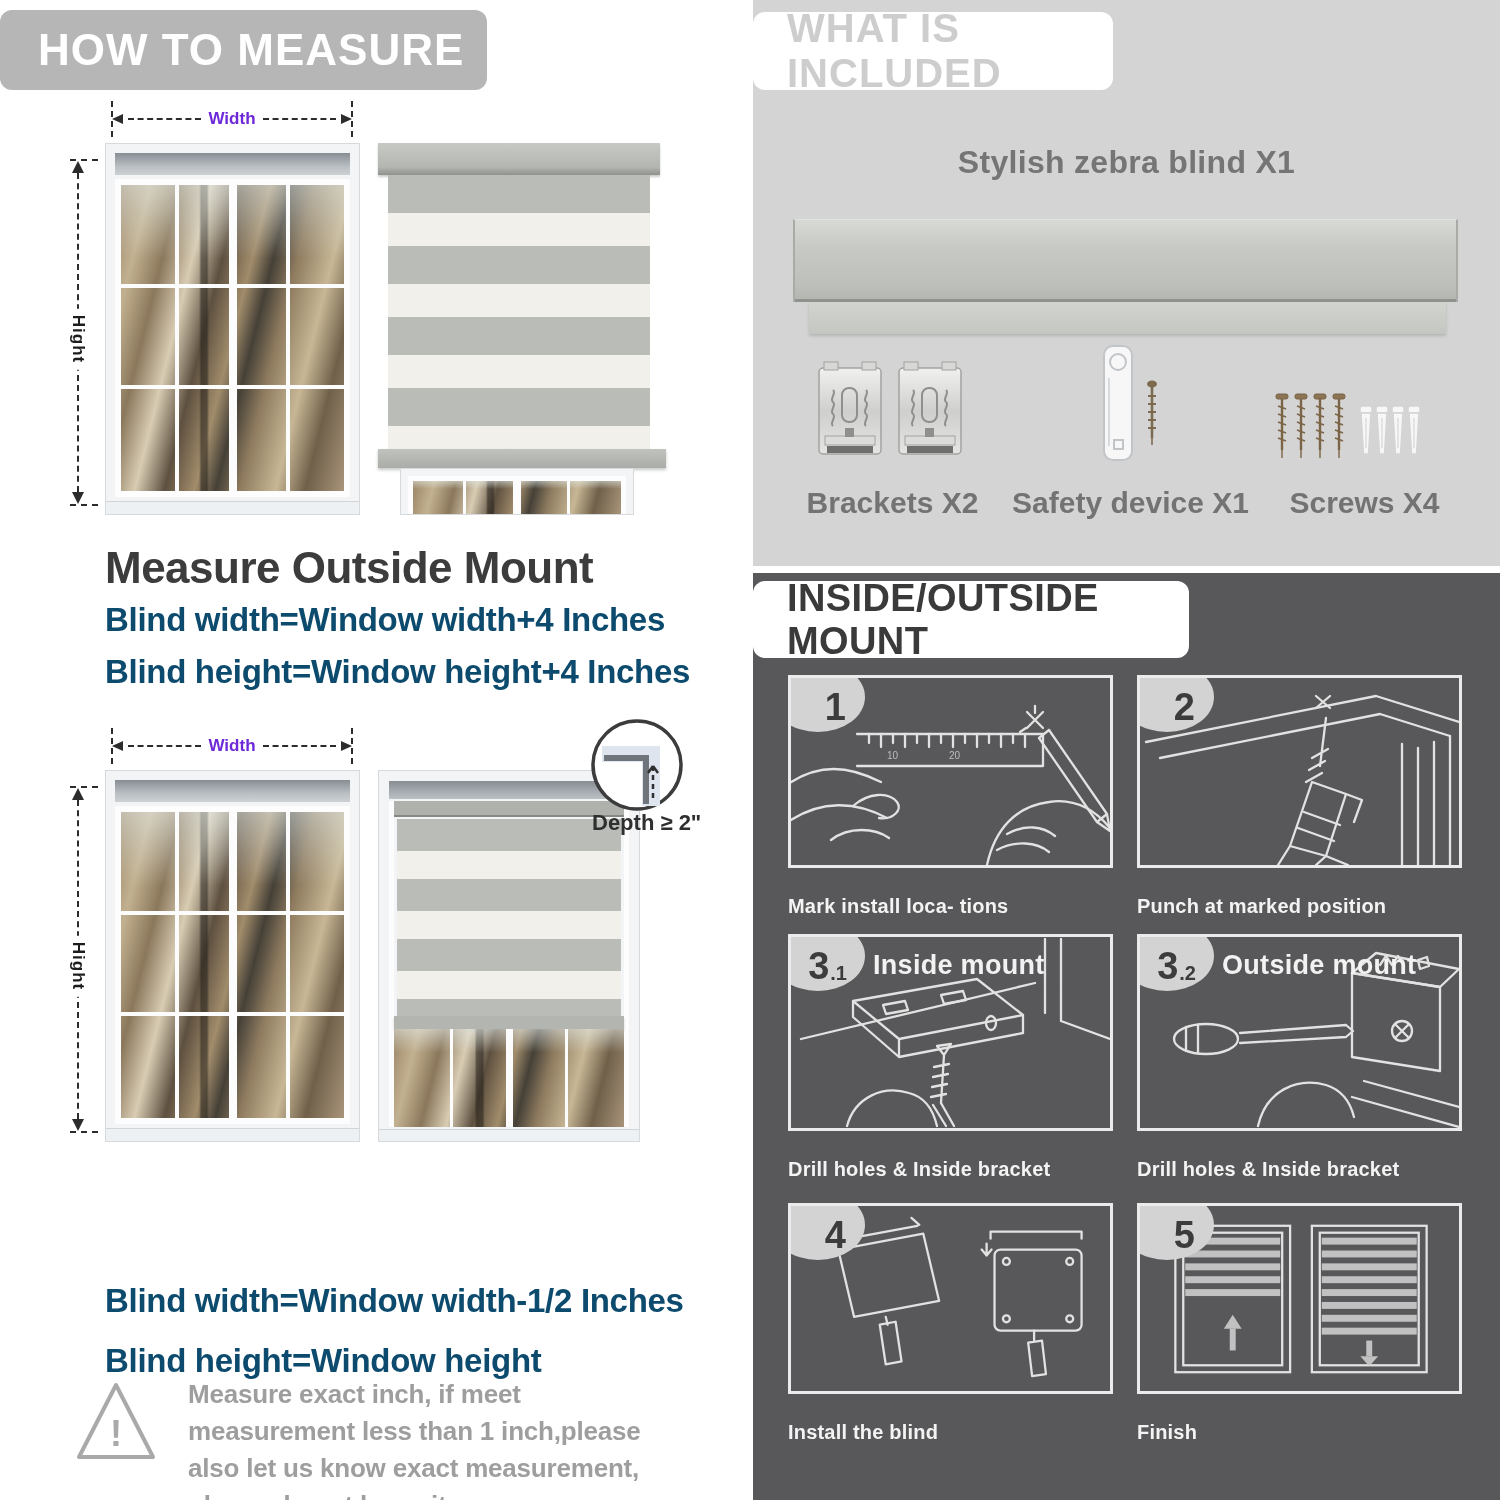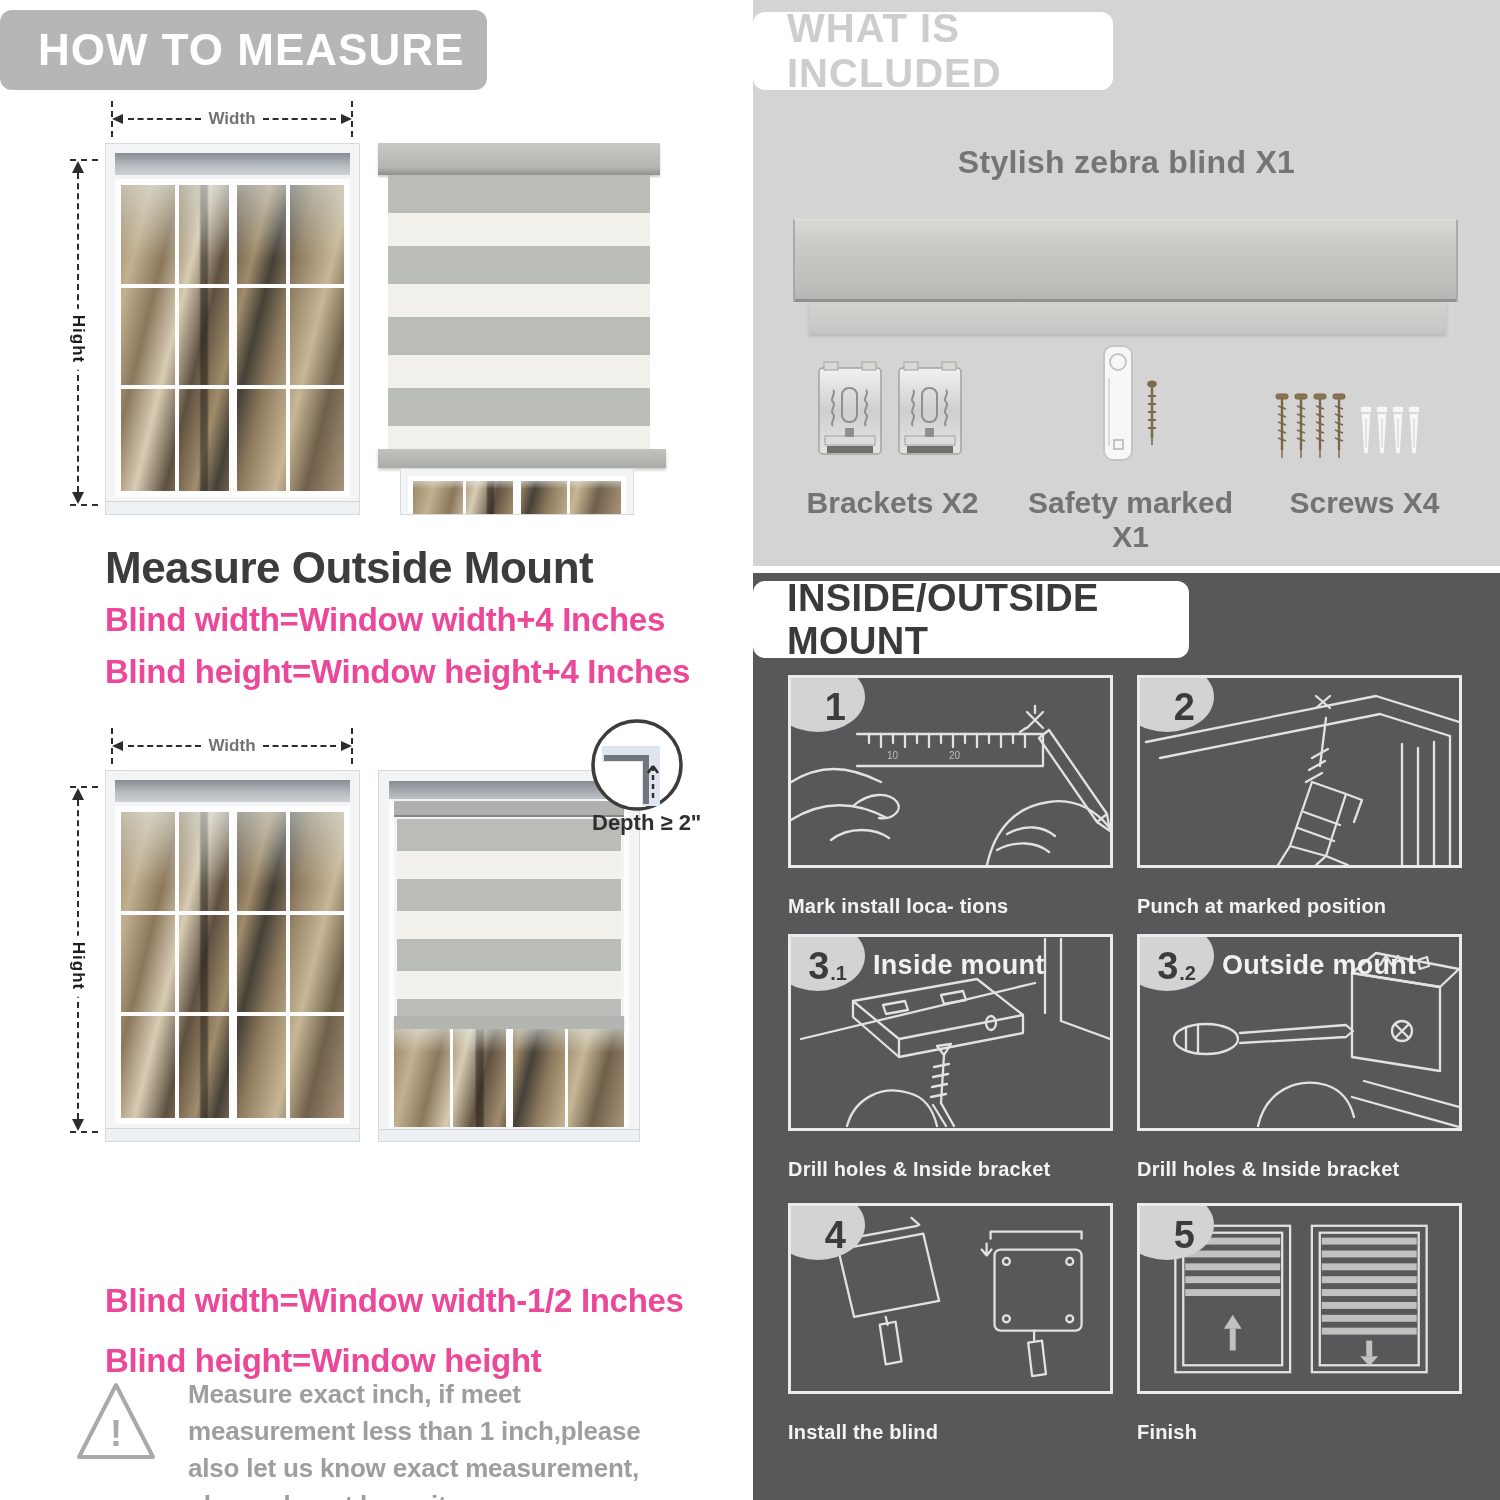--- a/index.html
+++ b/index.html
@@ -15,32 +15,32 @@
             font-size:40px;padding-left:34px;letter-spacing:1px}
   #hdr-mount{left:753px;top:581px;width:436px;height:77px;background:#ffffff;color:#3a3a3a;
             font-size:38px;padding-left:34px;letter-spacing:.4px}
 
   
   .panel-light{position:absolute;left:753px;top:0;width:747px;height:566px;background:#d4d4d5}
   .panel-dark{position:absolute;left:753px;top:573px;width:747px;height:927px;background:#58585a}
 
   
   .h-title{position:absolute;font-size:44px;font-weight:700;color:#3c3c3c;letter-spacing:-.5px}
-  .h-line{position:absolute;font-size:33px;font-weight:700;color:#ec4899;letter-spacing:-.3px}
+  .h-line{position:absolute;font-size:33px;font-weight:700;color:#0c4a6e;letter-spacing:-.3px}
 
   
   .warrow{position:absolute;display:flex;align-items:center;height:18px}
   .warrow::before,.warrow::after{content:"";position:absolute;top:-9px;height:36px;border-left:2px dashed #2c2c2c}
   .warrow::before{left:-1px}
   .warrow::after{right:-1px}
   .tri{width:0;height:0;border-top:5px solid transparent;border-bottom:5px solid transparent}
   .tri.tl{border-right:11px solid #2c2c2c}
   .tri.tr{border-left:11px solid #2c2c2c}
   .dashseg{flex:1;border-top:2px dashed #2c2c2c;height:0;margin:0 5px}
-  .wlab{font-size:17px;font-weight:700;color:#737373;padding:0 2px}
+  .wlab{font-size:17px;font-weight:700;color:#6d28d9;padding:0 2px}
 
   .harrow{position:absolute;width:22px}
   .harrow::before{content:"";position:absolute;left:2px;top:-1px;width:28px;border-top:2px dashed #2c2c2c}
   .harrow::after{content:"";position:absolute;left:2px;bottom:-1px;width:28px;border-top:2px dashed #2c2c2c}
   .vline{position:absolute;left:9px;top:3px;bottom:3px;border-left:2px dashed #2c2c2c}
   .vtri{position:absolute;left:4px;width:0;height:0;border-left:6px solid transparent;border-right:6px solid transparent}
   .vtri.up{top:1px;border-bottom:12px solid #2c2c2c}
   .vtri.down{bottom:1px;border-top:12px solid #2c2c2c}
   .hlab{position:absolute;left:0;top:52%;transform:translateY(-50%);writing-mode:vertical-rl;
         font-size:17px;font-weight:700;color:#1d1d1d;background:#fff;padding:6px 0;letter-spacing:1px}
@@ -329,21 +329,21 @@
         </g>
       <g transform="translate(140,0)">
           <rect x="-6" y="14" width="12" height="7" rx="2"></rect>
           <path d="M-5,21 L5,21 L2.5,62 L-2.5,62 Z"></path>
           <path d="M0,26 V56" stroke="#dddddd"></path>
         </g>
     </g>
   </svg>
 
   <div class="item-label" id="lbl-brackets">Brackets X2</div>
-  <div class="item-label" id="lbl-safety">Safety marked X1</div>
+  <div class="item-label" id="lbl-safety">Safety device X1</div>
   <div class="item-label" id="lbl-screws">Screws X4</div>
 
   <div class="banner" id="hdr-mount">INSIDE/OUTSIDE MOUNT</div>
 
   <div class="step" style="left:788px;top:675px">
     <div class="spanel" style="height:193px">
       <svg class="art" viewBox="0 0 319 187">
         <g stroke="#e2e2e2" fill="none" stroke-width="2.3" stroke-linecap="round" stroke-linejoin="round">
           <path d="M-6,108 C28,84 58,88 90,104 M-6,146 C30,120 66,124 96,140 M40,162 C58,148 84,150 98,160"></path>
           <path d="M62,128 C78,114 98,114 106,124 C112,132 102,142 88,140"></path>

